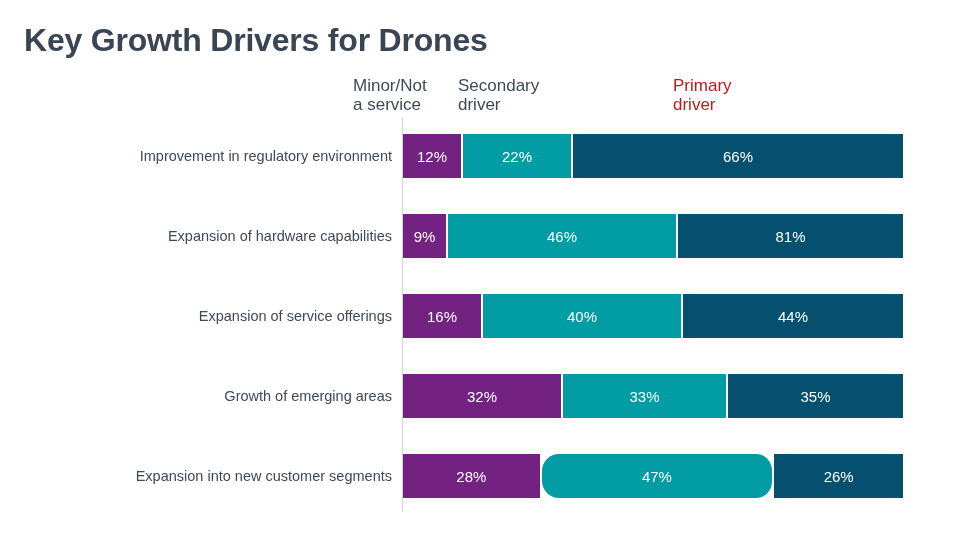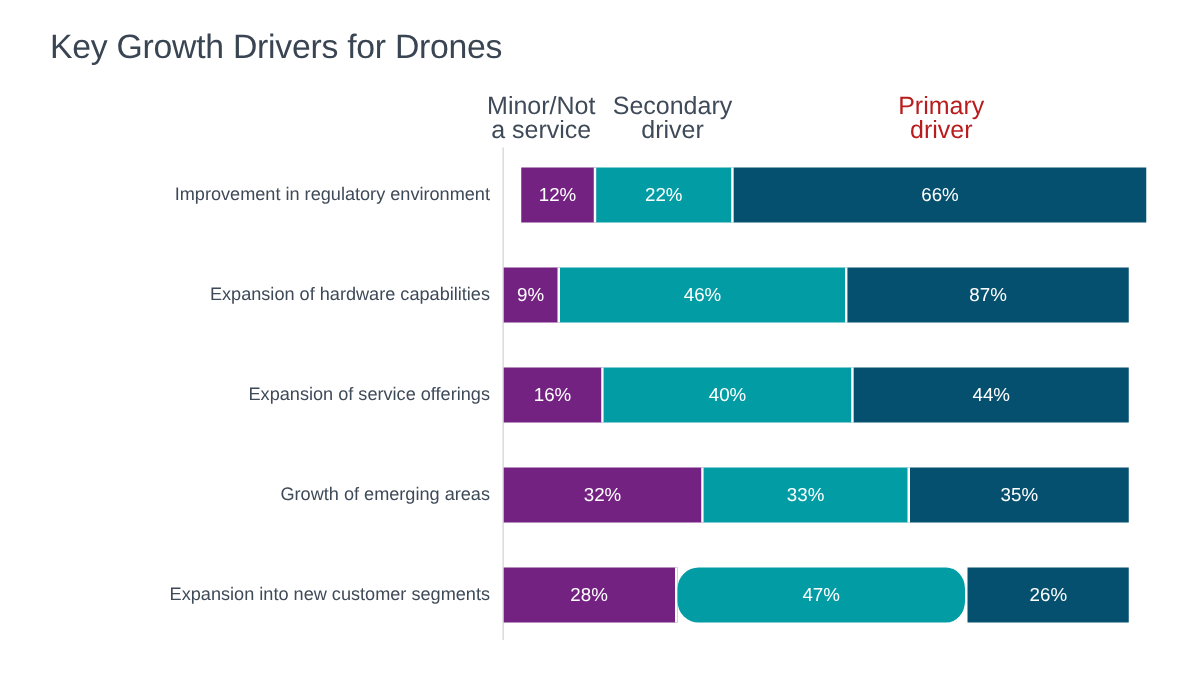--- a/index.html
+++ b/index.html
@@ -13,40 +13,39 @@
     font-family: "Liberation Sans", sans-serif;
     overflow: hidden;
   }
   .chart-root {
     position: relative;
     width: 960px;
     height: 540px;
   }
   .chart-title {
     position: absolute;
-    left: 40px;
+    left: 24px;
     top: 22px;
-    font-size: 27px;
-    font-weight: normal;
+    font-size: 32px;
+    font-weight: bold;
     color: #3a4553;
     letter-spacing: -0.2px;
     white-space: nowrap;
   }
   
   .col-headers {
     position: absolute;
     left: 403px;
     top: 76px;
     width: 500px;
     height: 42px;
   }
   .col-header {
     position: absolute;
-    text-align: center;
-    font-size: 20px;
+    font-size: 17px;
     line-height: 19px;
     color: #3f4a58;
     top: 0;
   }
   .col-header .line {
     display: block;
     white-space: nowrap;
   }
   
   .axis-line {
@@ -137,41 +136,41 @@
   <div class="cat-labels">
     <div class="cat-label" style="top: 0px; color: rgb(63, 74, 88);">Improvement in regulatory environment</div>
     <div class="cat-label" style="top: 80px; color: rgb(63, 74, 88);">Expansion of hardware capabilities</div>
     <div class="cat-label" style="top: 160px; color: rgb(63, 74, 88);">Expansion of service offerings</div>
     <div class="cat-label" style="top: 240px; color: rgb(63, 74, 88);">Growth of emerging areas</div>
     <div class="cat-label" style="top: 320px; color: rgb(63, 74, 88);">Expansion into new customer segments</div>
   </div>
 
   <div class="plot">
 
-    <div class="bar-row" style="top:0px;padding-left:14px;">
+    <div class="bar-row" style="top:0px;">
       <div class="seg" style="width: 12%; background-color: rgb(115, 34, 130);">
         <span class="seg-label" style="color: rgb(255, 255, 255);">12%</span>
       </div>
       <div class="seg" style="width: 22%; background-color: rgb(2, 156, 165);">
         <span class="seg-label" style="color: rgb(255, 255, 255);">22%</span>
       </div>
       <div class="seg" style="width: 66%; background-color: rgb(6, 80, 111);">
         <span class="seg-label" style="color: rgb(255, 255, 255);">66%</span>
       </div>
     </div>
 
     <div class="bar-row" style="top:80px;">
       <div class="seg" style="width: 9%; background-color: rgb(115, 34, 130);">
         <span class="seg-label" style="color: rgb(255, 255, 255);">9%</span>
       </div>
       <div class="seg" style="width: 46%; background-color: rgb(2, 156, 165);">
         <span class="seg-label" style="color: rgb(255, 255, 255);">46%</span>
       </div>
       <div class="seg" style="width: 45%; background-color: rgb(6, 80, 111);">
-        <span class="seg-label" style="color: rgb(255, 255, 255);">87%</span>
+        <span class="seg-label" style="color: rgb(255, 255, 255);">81%</span>
       </div>
     </div>
 
     <div class="bar-row" style="top:160px;">
       <div class="seg" style="width: 16%; background-color: rgb(115, 34, 130);">
         <span class="seg-label" style="color: rgb(255, 255, 255);">16%</span>
       </div>
       <div class="seg" style="width: 40%; background-color: rgb(2, 156, 165);">
         <span class="seg-label" style="color: rgb(255, 255, 255);">40%</span>
       </div>

